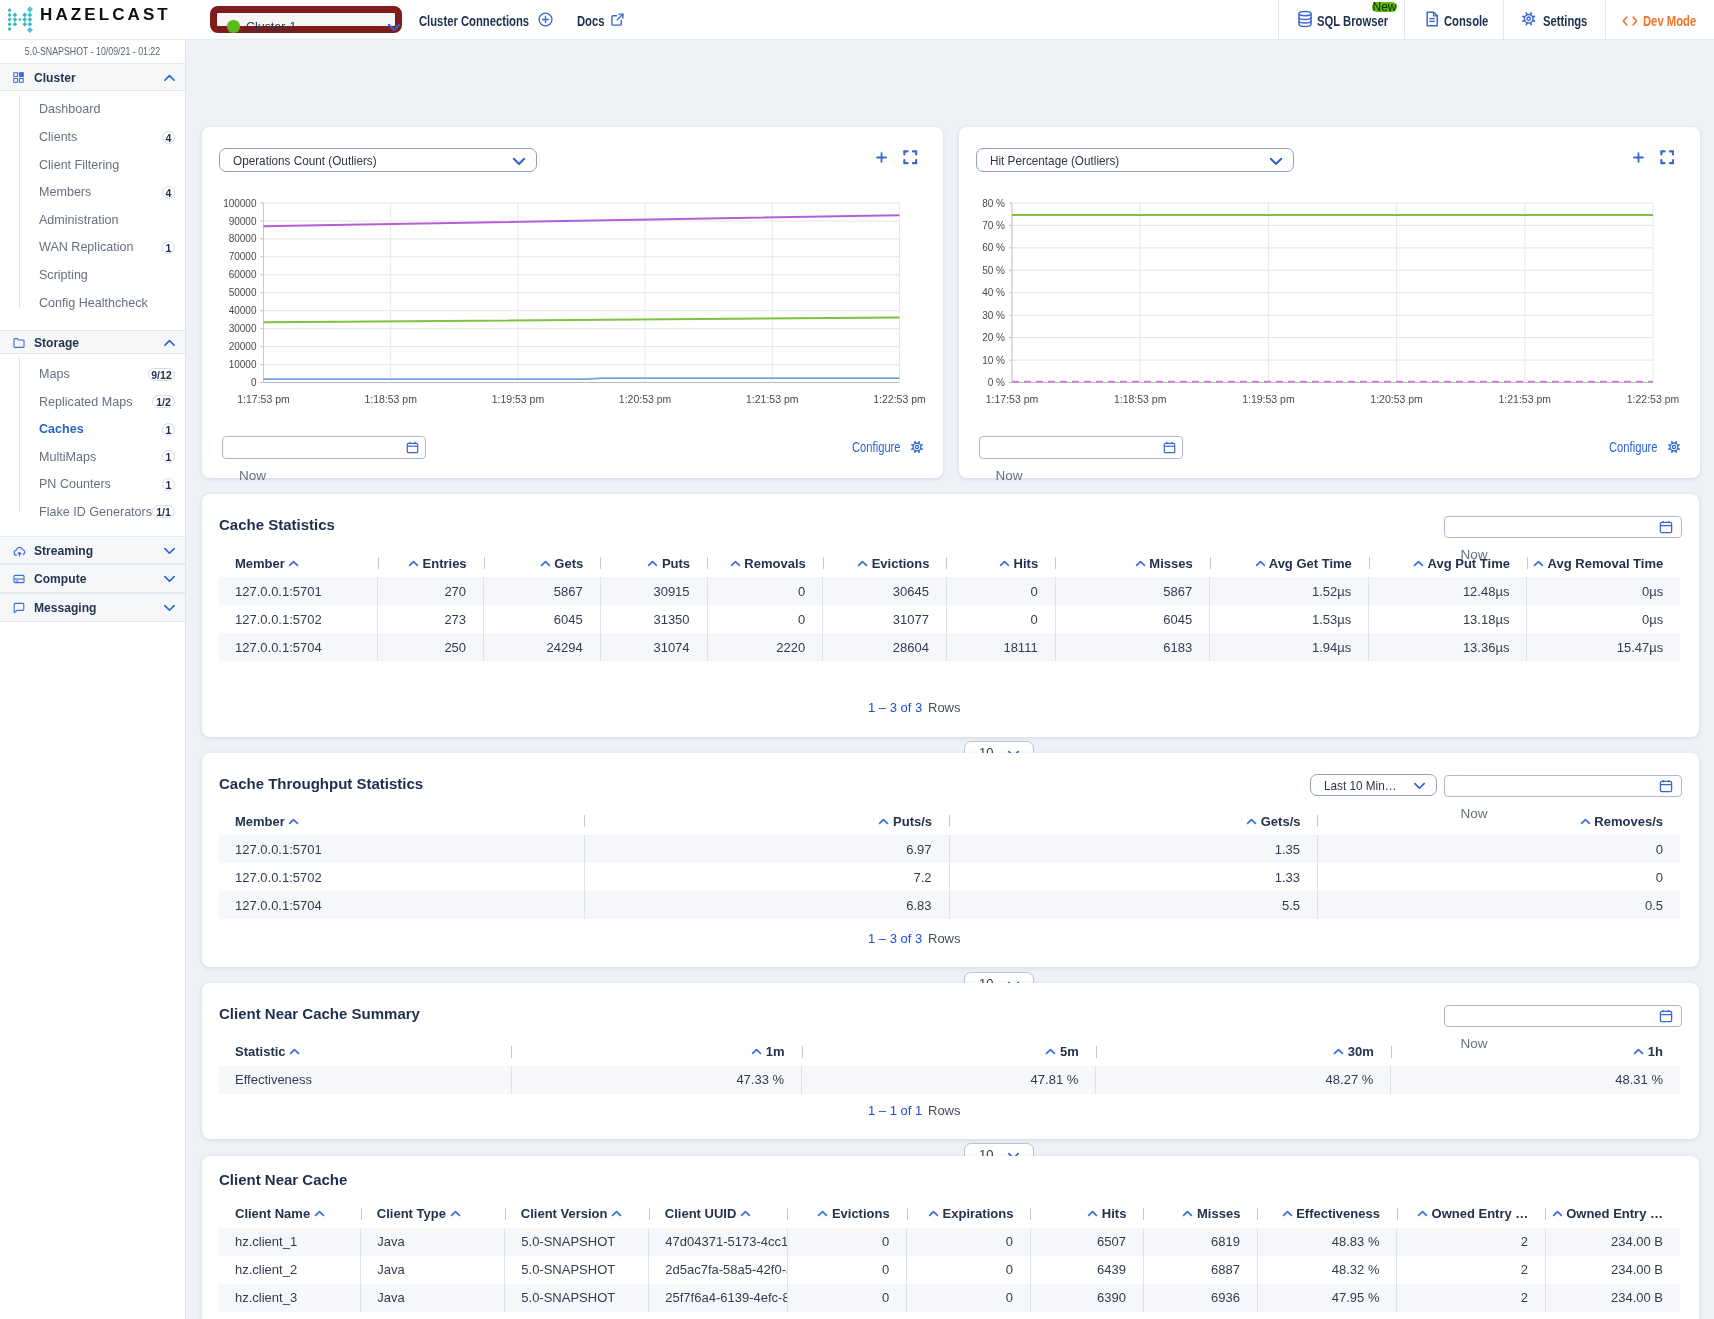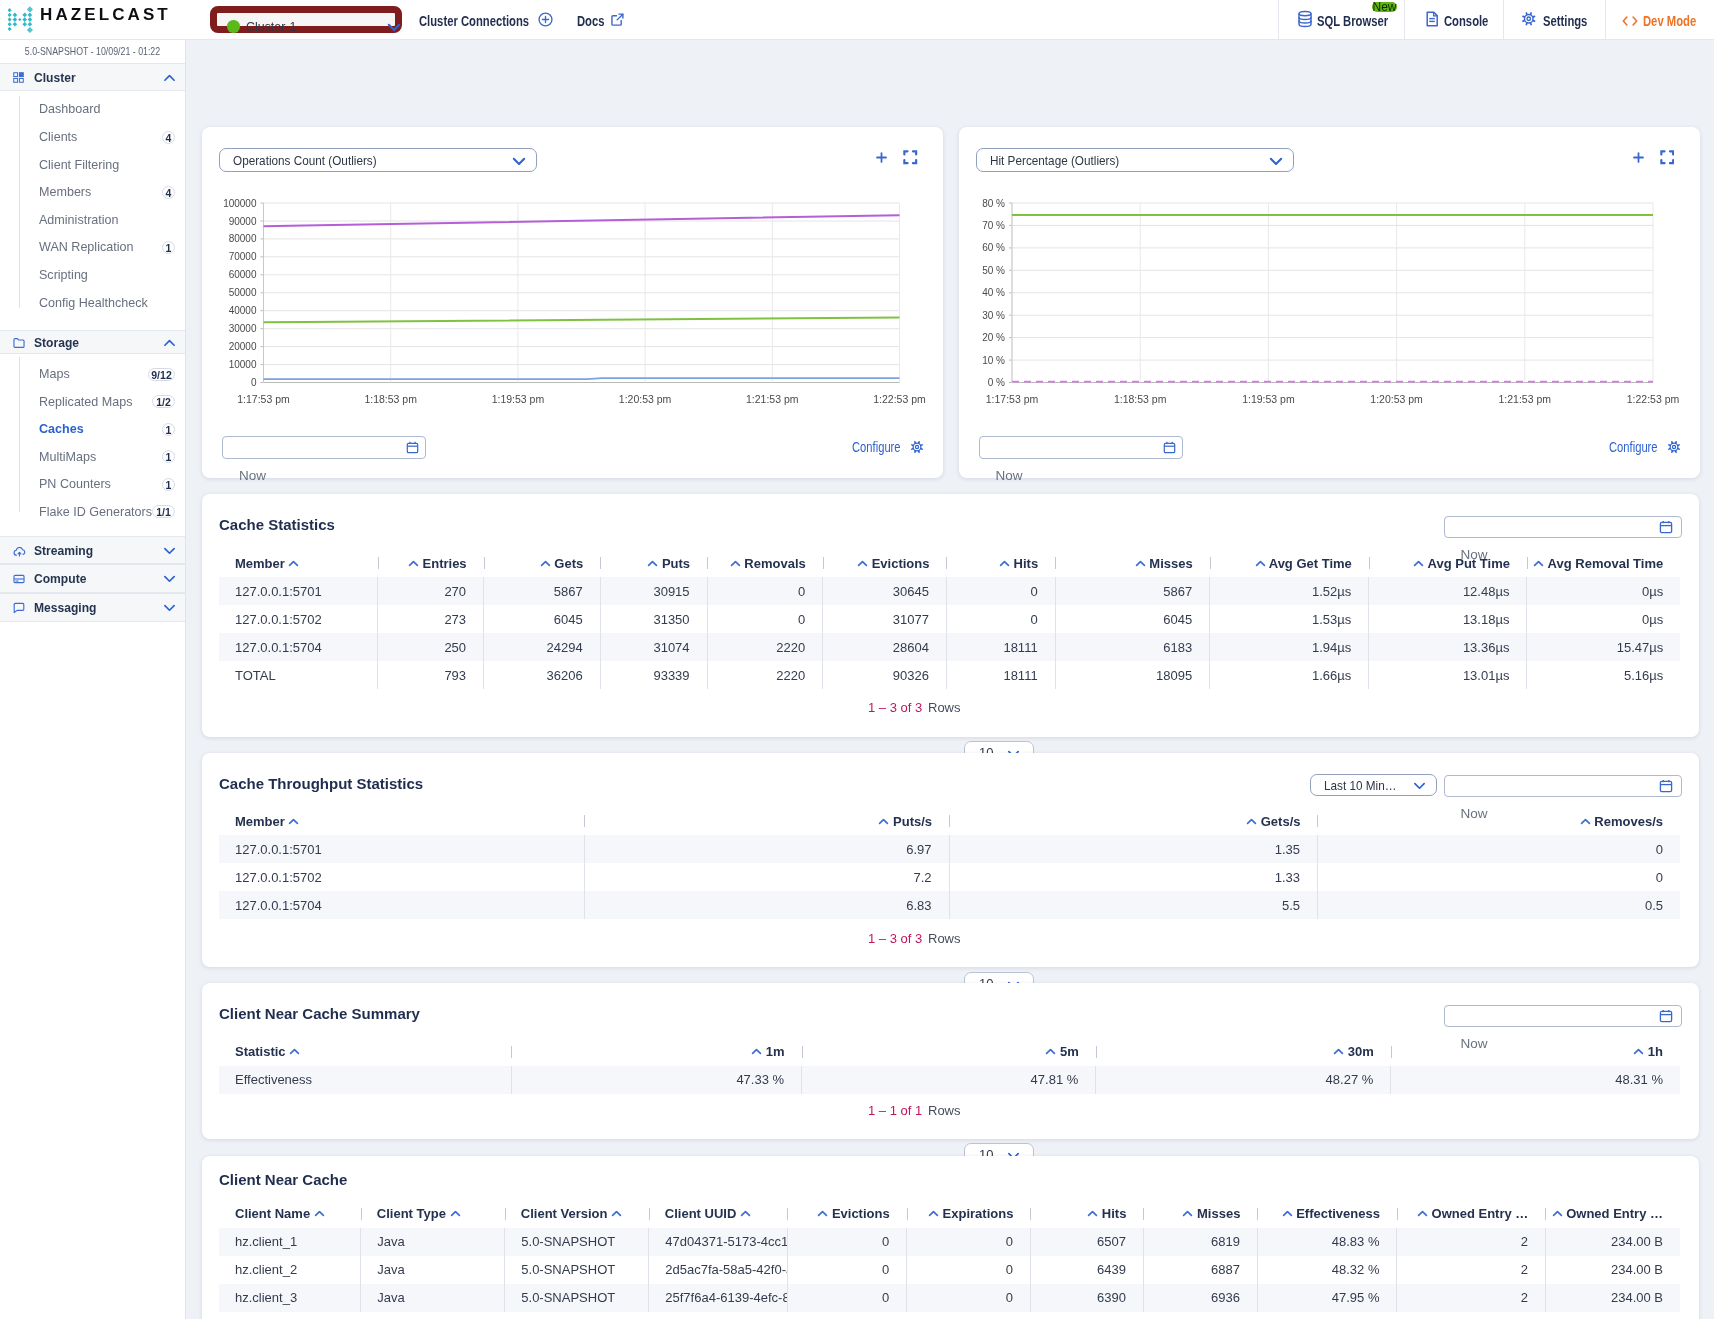--- a/index.html
+++ b/index.html
@@ -14,21 +14,21 @@
 .title { font-size:15px; font-weight:bold; color:#1f2d4e; }
 table.t { border-collapse:collapse; table-layout:fixed; width:1461px; }
 .t th, .t td { height:28px; font-size:13px; white-space:nowrap; overflow:hidden; font-weight:normal; }
 .t th { font-weight:bold; color:#24324f; position:relative; }
 .t td { color:#333c4e; }
 .t th:not(:first-child)::before { content:""; position:absolute; left:0; top:8px; height:12px; width:1px; background:#c3c9d5; }
 .t td:not(:first-child) { border-left:1px solid #dfe2e8; }
 .t tbody tr.s { background:#f6f7fa; }
 .r { text-align:right; padding-right:17px; }
 .l { text-align:left; padding-left:16px; }
-.pager { position:absolute; font-size:13px; color:#be185d; }
+.pager { position:absolute; font-size:13px; color:#1d4ed8; }
 .rowsbox { position:absolute; width:70px; height:23px; border:1px solid #b9c3d6; border-radius:7px; background:#fff; font-size:13px; color:#2e3644;margin-top:44px; }
 .picker { position:absolute; height:23px; border:1px solid #aeb9cf; border-radius:4px; background:#fff; }
 .picker .ptxt { position:absolute; left:16px; top:3px; font-size:13.5px; color:#69727f;margin-top:28px; }
 .sel { position:absolute; height:24px; border:1px solid #93a0bd; border-radius:7px; background:#fff; }
 .sel .stxt { position:absolute; left:13px; top:4px; font-size:13.5px; color:#2e3644; transform:scaleX(0.87); transform-origin:0 50%; white-space:nowrap; }
 .link { color:#2e62cf; }
 .sideitem { position:absolute; left:39px; font-size:13.5px; color:#68707f; transform:scaleX(0.93); transform-origin:0 50%; white-space:nowrap; }
 .sidehead { position:absolute; left:0; width:185px; background:#f5f7f9; border-top:1px solid #e4e8ee; border-bottom:1px solid #e4e8ee; }
 .sidehead .shtxt { position:absolute; left:34px; font-size:13px; font-weight:bold; color:#25344f; transform:scaleX(0.93); transform-origin:0 50%; white-space:nowrap; }
 .badge { position:absolute; border:1px solid #d6dae2; background:#fff; border-radius:7px; font-size:10.5px; font-weight:bold; color:#1f2d4e; text-align:center; height:13px; line-height:12px; }
@@ -524,33 +524,20 @@
             <td class="r">24294</td>
             <td class="r">31074</td>
             <td class="r">2220</td>
             <td class="r">28604</td>
             <td class="r">18111</td>
             <td class="r">6183</td>
             <td class="r">1.94µs</td>
             <td class="r">13.36µs</td>
             <td class="r">15.47µs</td>
           </tr>
-          <tr>
-            <td class="l">TOTAL</td>
-            <td class="r">793</td>
-            <td class="r">36206</td>
-            <td class="r">93339</td>
-            <td class="r">2220</td>
-            <td class="r">90326</td>
-            <td class="r">18111</td>
-            <td class="r">18095</td>
-            <td class="r">1.66µs</td>
-            <td class="r">13.01µs</td>
-            <td class="r">5.16µs</td>
-          </tr>
         </tbody>
       </table>
       <div class="pager" style="left:666px;top:206px">1 – 3 of 3</div>
       <div class="abs" style="left:726px;top:206px;font-size:13px;color:#454d5c">Rows</div>
       <div class="rowsbox" style="left:762px;top:203px">
         <div class="abs" style="left:14px;top:3px">10</div>
         <div class="abs" style="left:42px;top:8px">
           <svg width="13" height="8" viewBox="0 0 14 9">
             <path d="M1.8 1.8 L7 7 L12.2 1.8" fill="none" stroke="#2e62cf" stroke-width="1.9" stroke-linecap="round" stroke-linejoin="round"></path>
           </svg>

